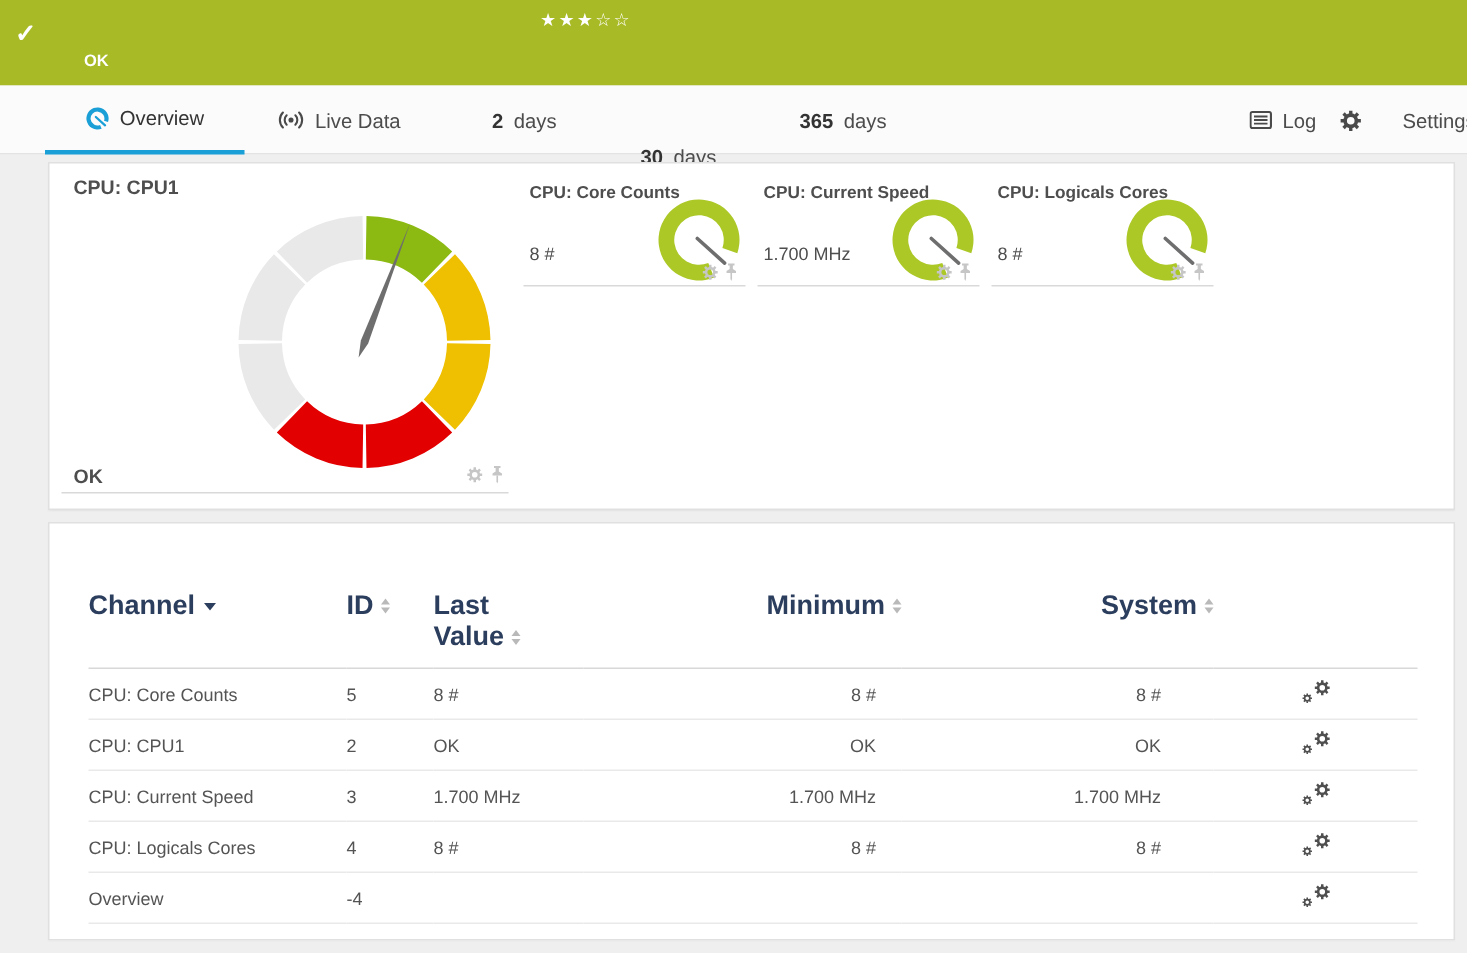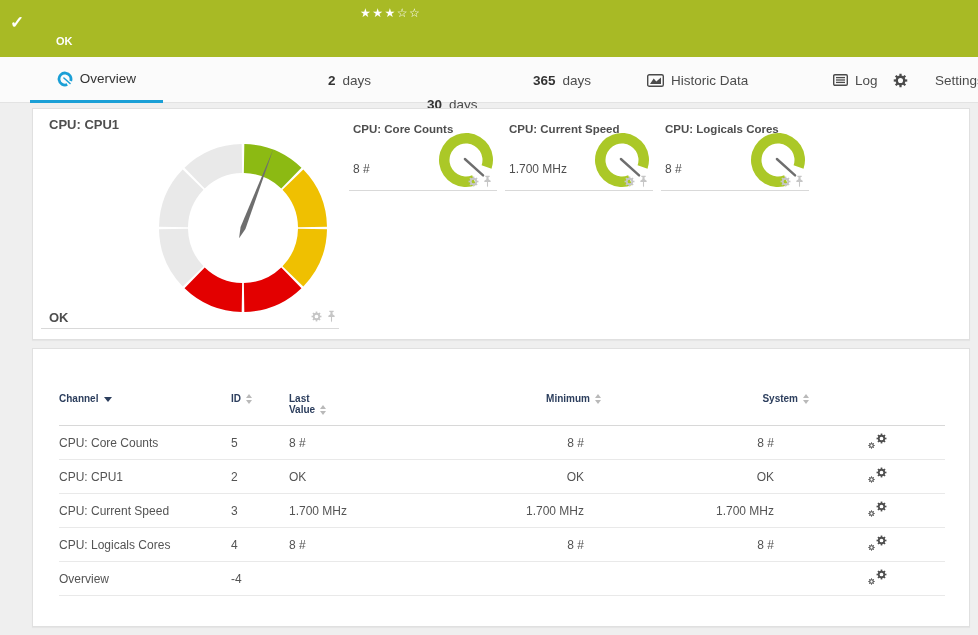--- a/index.html
+++ b/index.html
@@ -49,21 +49,21 @@
   .icon-pin-sm{width:9px;height:13px;display:inline-block;line-height:0;cursor:pointer;}
   
   .scard{position:absolute;top:12px;width:148px;height:70px;border-bottom:1px solid #d9d9d9;box-sizing:border-box;}
   .scard-1{left:316px;} .scard-2{left:472px;} .scard-3{left:628px;}
   .scard-title{position:absolute;left:4px;top:2px;font-size:11.5px;font-weight:bold;color:#4e4e4e;white-space:nowrap;}
   .gauge-small{position:absolute;right:3px;top:11px;width:56px;height:56px;}
   .scard-value{position:absolute;left:4px;bottom:14px;font-size:12px;color:#4e4e4e;}
   .scard-icons{position:absolute;right:5px;bottom:2px;display:flex;gap:4px;align-items:center;color:#c6c6c6;}
   
   .channels{position:absolute;left:26px;top:40px;border-collapse:collapse;table-layout:fixed;}
-  .channels th{font-size:10px;color:#2c3e5d;font-weight:bold;vertical-align:top;padding:4px 0 10px 0;text-align:left;}
+  .channels th{font-size:18px;color:#2c3e5d;font-weight:bold;vertical-align:top;padding:4px 0 10px 0;text-align:left;}
   .channels td{font-size:12px;color:#545454;height:33px;padding:0;border-bottom:1px solid #e9e9e9;}
   .channels thead th{border-bottom:1px solid #d8d8d8;}
   .col-channel{width:172px;} .col-id{width:58px;} .col-last{width:100px;}
   .col-min{width:212px;} .col-max{width:208px;} .col-edit{width:136px;}
   th.c-last,td.c-last{text-align:left;}
   th.c-min,th.c-max{text-align:right;}
   td.c-min{text-align:right;padding-right:17px;}
   td.c-max{text-align:right;padding-right:35px;}
   td.c-edit{text-align:center;}
   .sort-desc{display:inline-block;width:0;height:0;border-left:4px solid transparent;border-right:4px solid transparent;border-top:5px solid #2c3e5d;margin-left:6px;vertical-align:middle;cursor:pointer;}
@@ -84,38 +84,41 @@
 </div>
 
 <div class="tabbar">
   <div class="tab tab-overview active">
     <svg class="tab-gauge-icon" viewBox="0 0 16 16">
         <path d="M10.77 14.86 A7.4 7.4 0 1 1 15.00 10.41 L12.35 9.50 A4.6 4.6 0 1 0 9.72 12.27 Z" fill="#1a9fd6"></path>
         <line x1="6.89" y1="7.00" x2="13.05" y2="12.55" stroke="#1a9fd6" stroke-width="1.5" stroke-linecap="round"></line>
       </svg>
     <span>Overview</span>
   </div>
+  <div class="tab tab-live">
+    <span class="icon-live" data-icon="broadcast"><svg viewBox="0 0 18 12" width="100%" height="100%" fill="none" stroke="currentColor" stroke-width="1.4" stroke-linecap="round">
+          <circle cx="9" cy="6" r="1.7" fill="currentColor" stroke="none"></circle>
+          <path d="M6.1 2.9a4.3 4.3 0 0 0 0 6.2"></path>
+          <path d="M3.6 1a7.2 7.2 0 0 0 0 10"></path>
+          <path d="M11.9 2.9a4.3 4.3 0 0 1 0 6.2"></path>
+          <path d="M14.4 1a7.2 7.2 0 0 1 0 10"></path>
+        </svg></span>
+    <span>Live Data</span>
+  </div>
   <div class="tab tab-2days">
     <span class="num">2</span>
     <span>days</span>
   </div>
   <div class="tab tab-30days">
     <span class="num">30</span>
     <span>days</span>
   </div>
   <div class="tab tab-365days">
     <span class="num">365</span>
     <span>days</span>
-  </div>
-  <div class="tab tab-historic">
-    <span class="icon-hist" data-icon="hist"><svg viewBox="0 0 17 13" width="100%" height="100%">
-          <rect x="0.7" y="0.7" width="15.6" height="11.6" rx="1.6" fill="none" stroke="currentColor" stroke-width="1.4"></rect>
-          <path d="M3 10 L6.7 4.6 L9.3 7.4 L14 3.4 V10 Z" fill="currentColor"></path>
-        </svg></span>
-    <span>Historic Data</span>
   </div>
   <div class="tab tab-log">
     <span class="icon-log" data-icon="log"><svg viewBox="0 0 15 12" width="100%" height="100%">
           <rect x="0.7" y="0.7" width="13.6" height="10.6" rx="1.2" fill="none" stroke="currentColor" stroke-width="1.4"></rect>
           <g stroke="currentColor" stroke-width="1.3">
             <line x1="3" y1="3.6" x2="12" y2="3.6"></line>
             <line x1="3" y1="6" x2="12" y2="6"></line>
             <line x1="3" y1="8.4" x2="12" y2="8.4"></line>
           </g>
         </svg></span>

